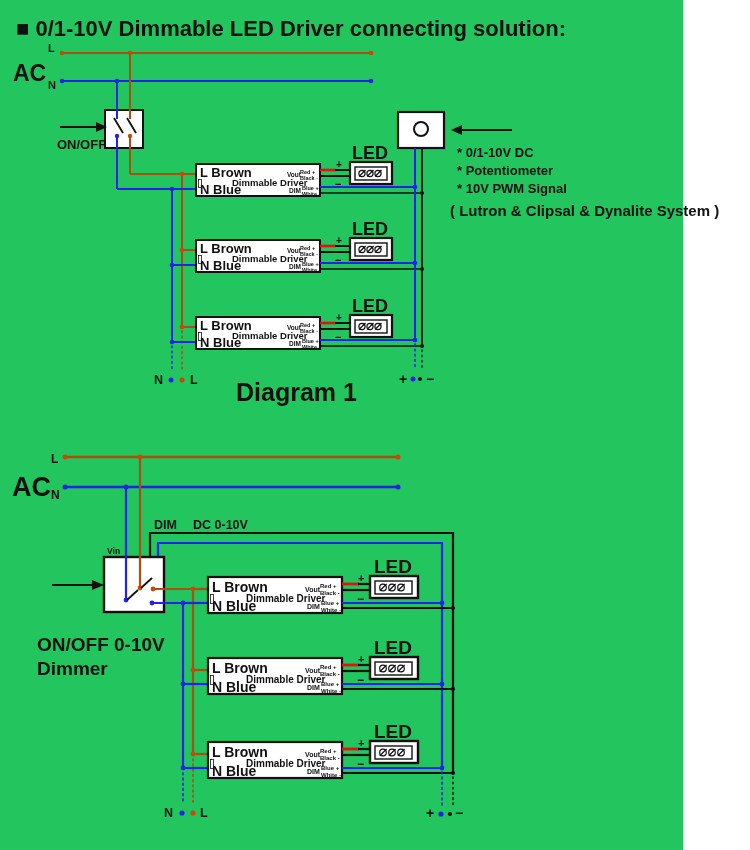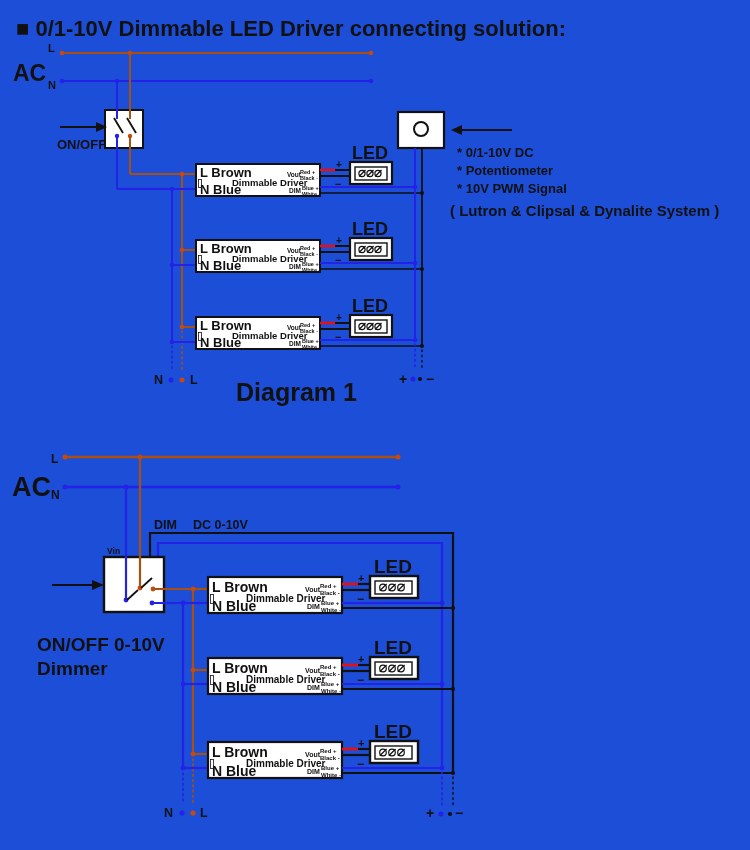--- a/index.html
+++ b/index.html
@@ -1,16 +1,16 @@
 <!DOCTYPE html>
 <html style="--c-brown: #A8500F; --c-blue: #2222E8; --c-red: #E31212; --c-black: #111111; --c-orgdot: #C9480A;"><head>
 <meta charset="utf-8">
 <style>
   html,body{margin:0;padding:0;background:#fff;}
-  .stage{width:750px;height:850px;position:relative;background:#1d4ed8;}
+  .stage{width:683px;height:850px;position:relative;background:#22c55e;}
   .txt{font-family:"Liberation Sans",sans-serif;font-weight:bold;fill:#111;}
   .box{fill:#fff;stroke:var(--c-black);}
   .nofill{fill:none;}
   .brown{stroke:var(--c-brown);}
   .blue{stroke:var(--c-blue);}
   .redw{stroke:var(--c-red);}
   .blk{stroke:var(--c-black);}
   .f-blue{fill:var(--c-blue);stroke:none;}
   .f-blk{fill:var(--c-black);stroke:none;}
   .dot-org{fill:var(--c-orgdot);stroke:none;}

